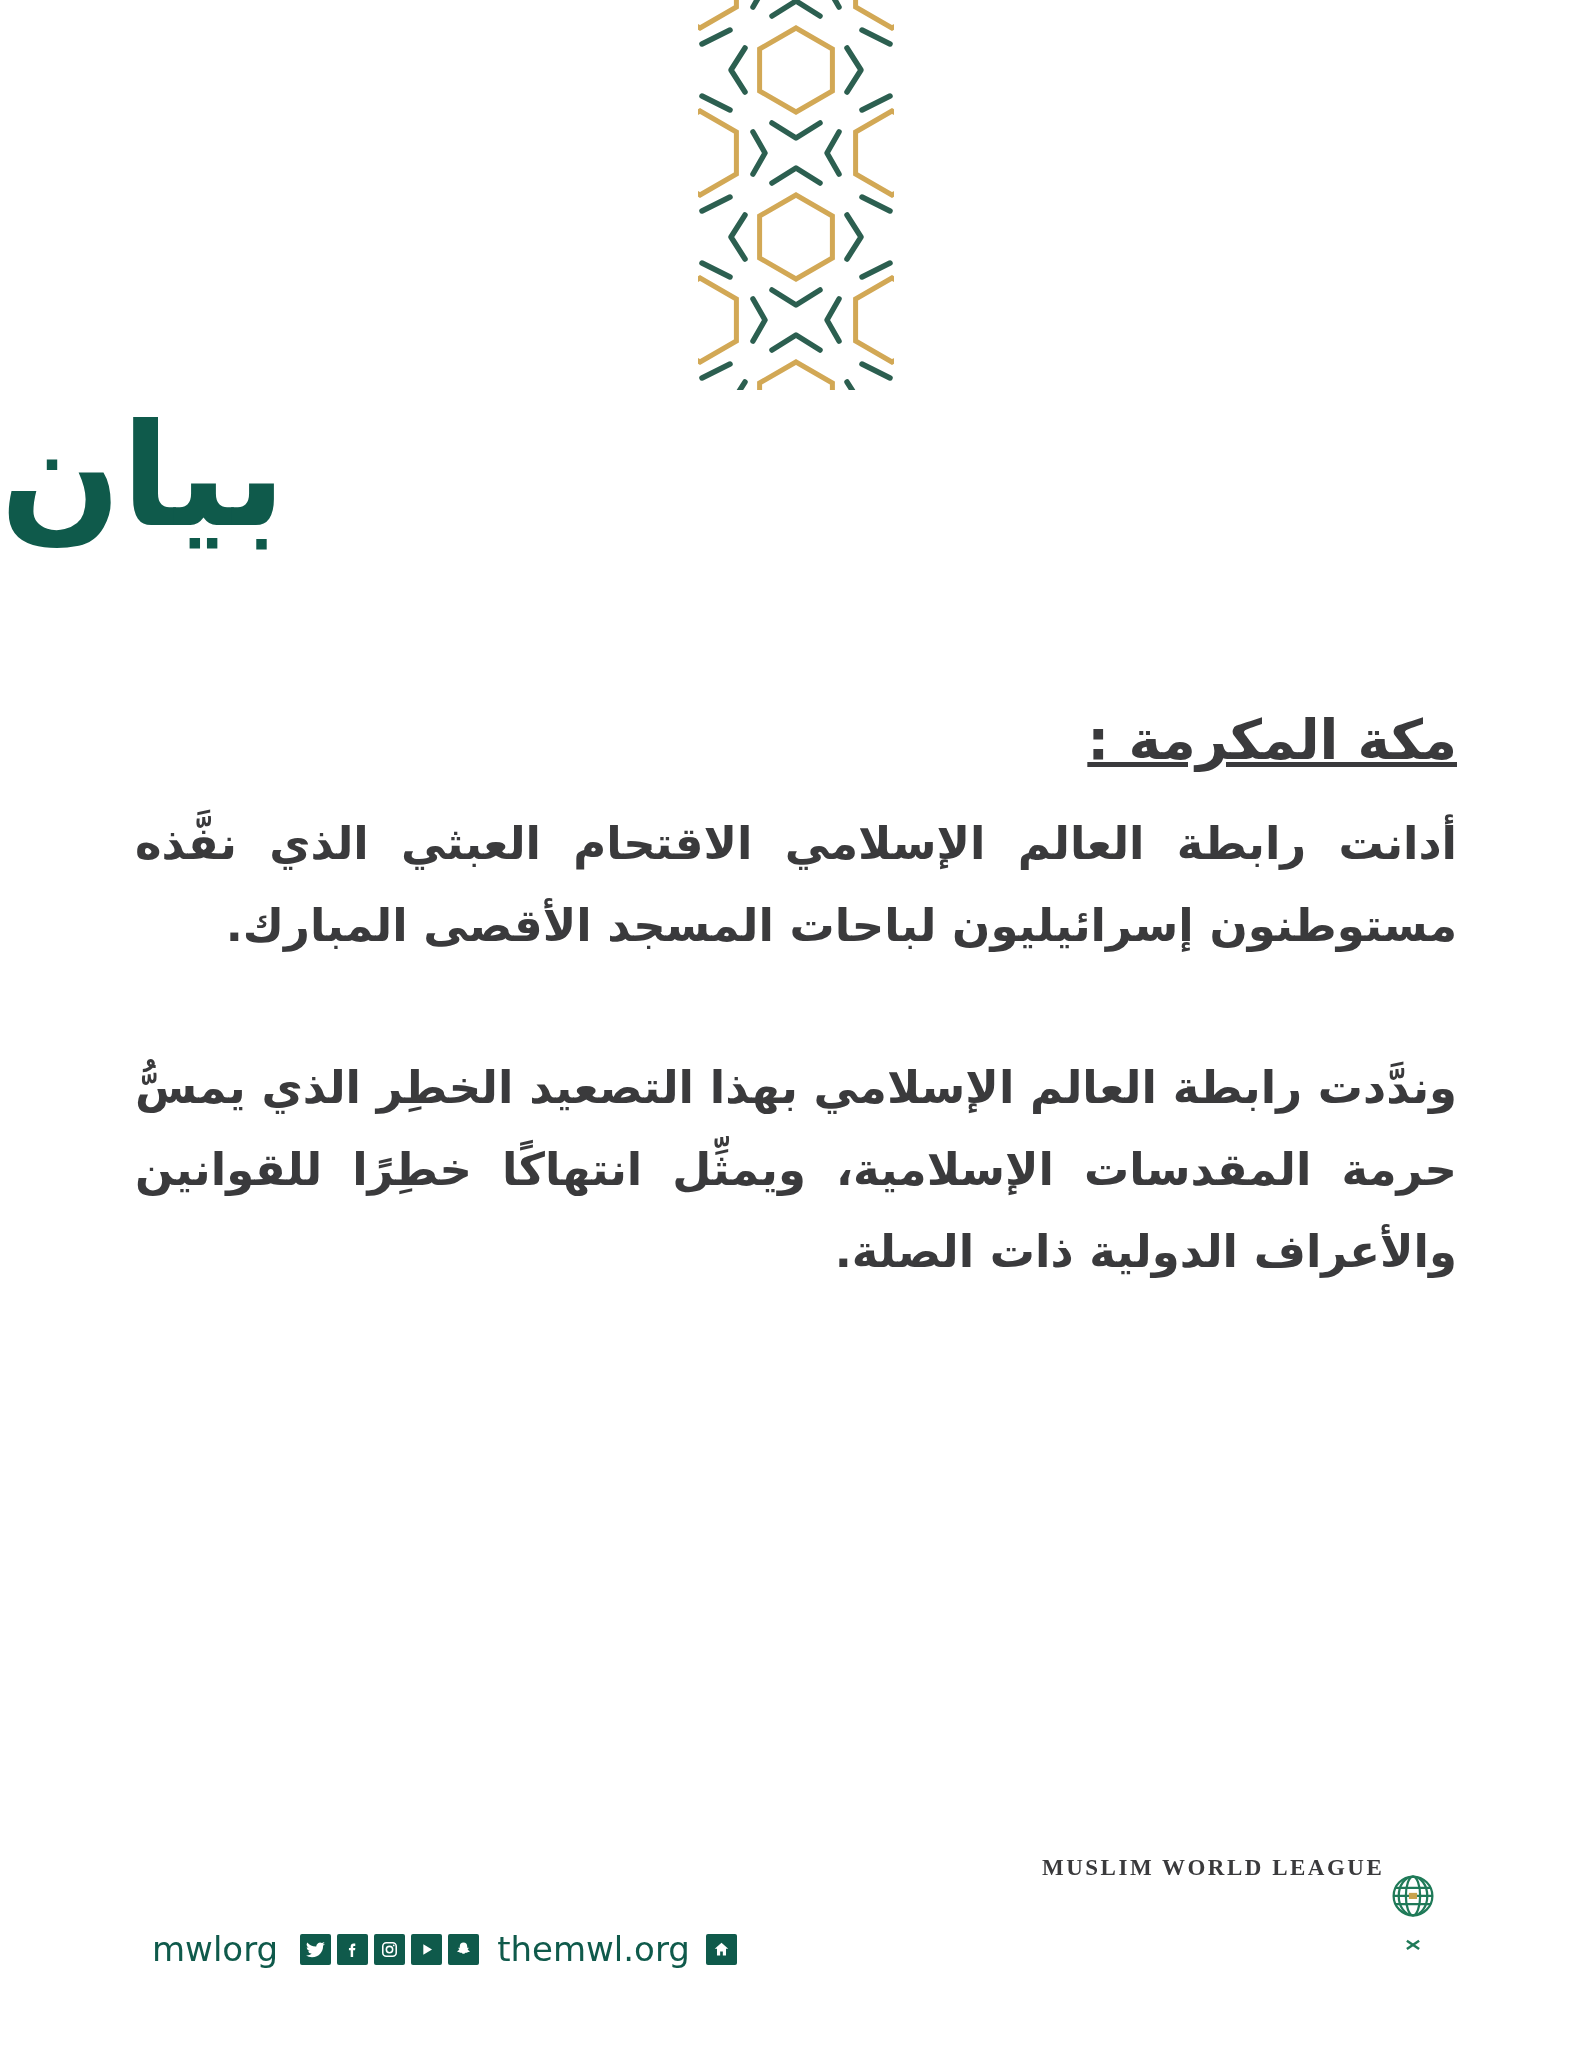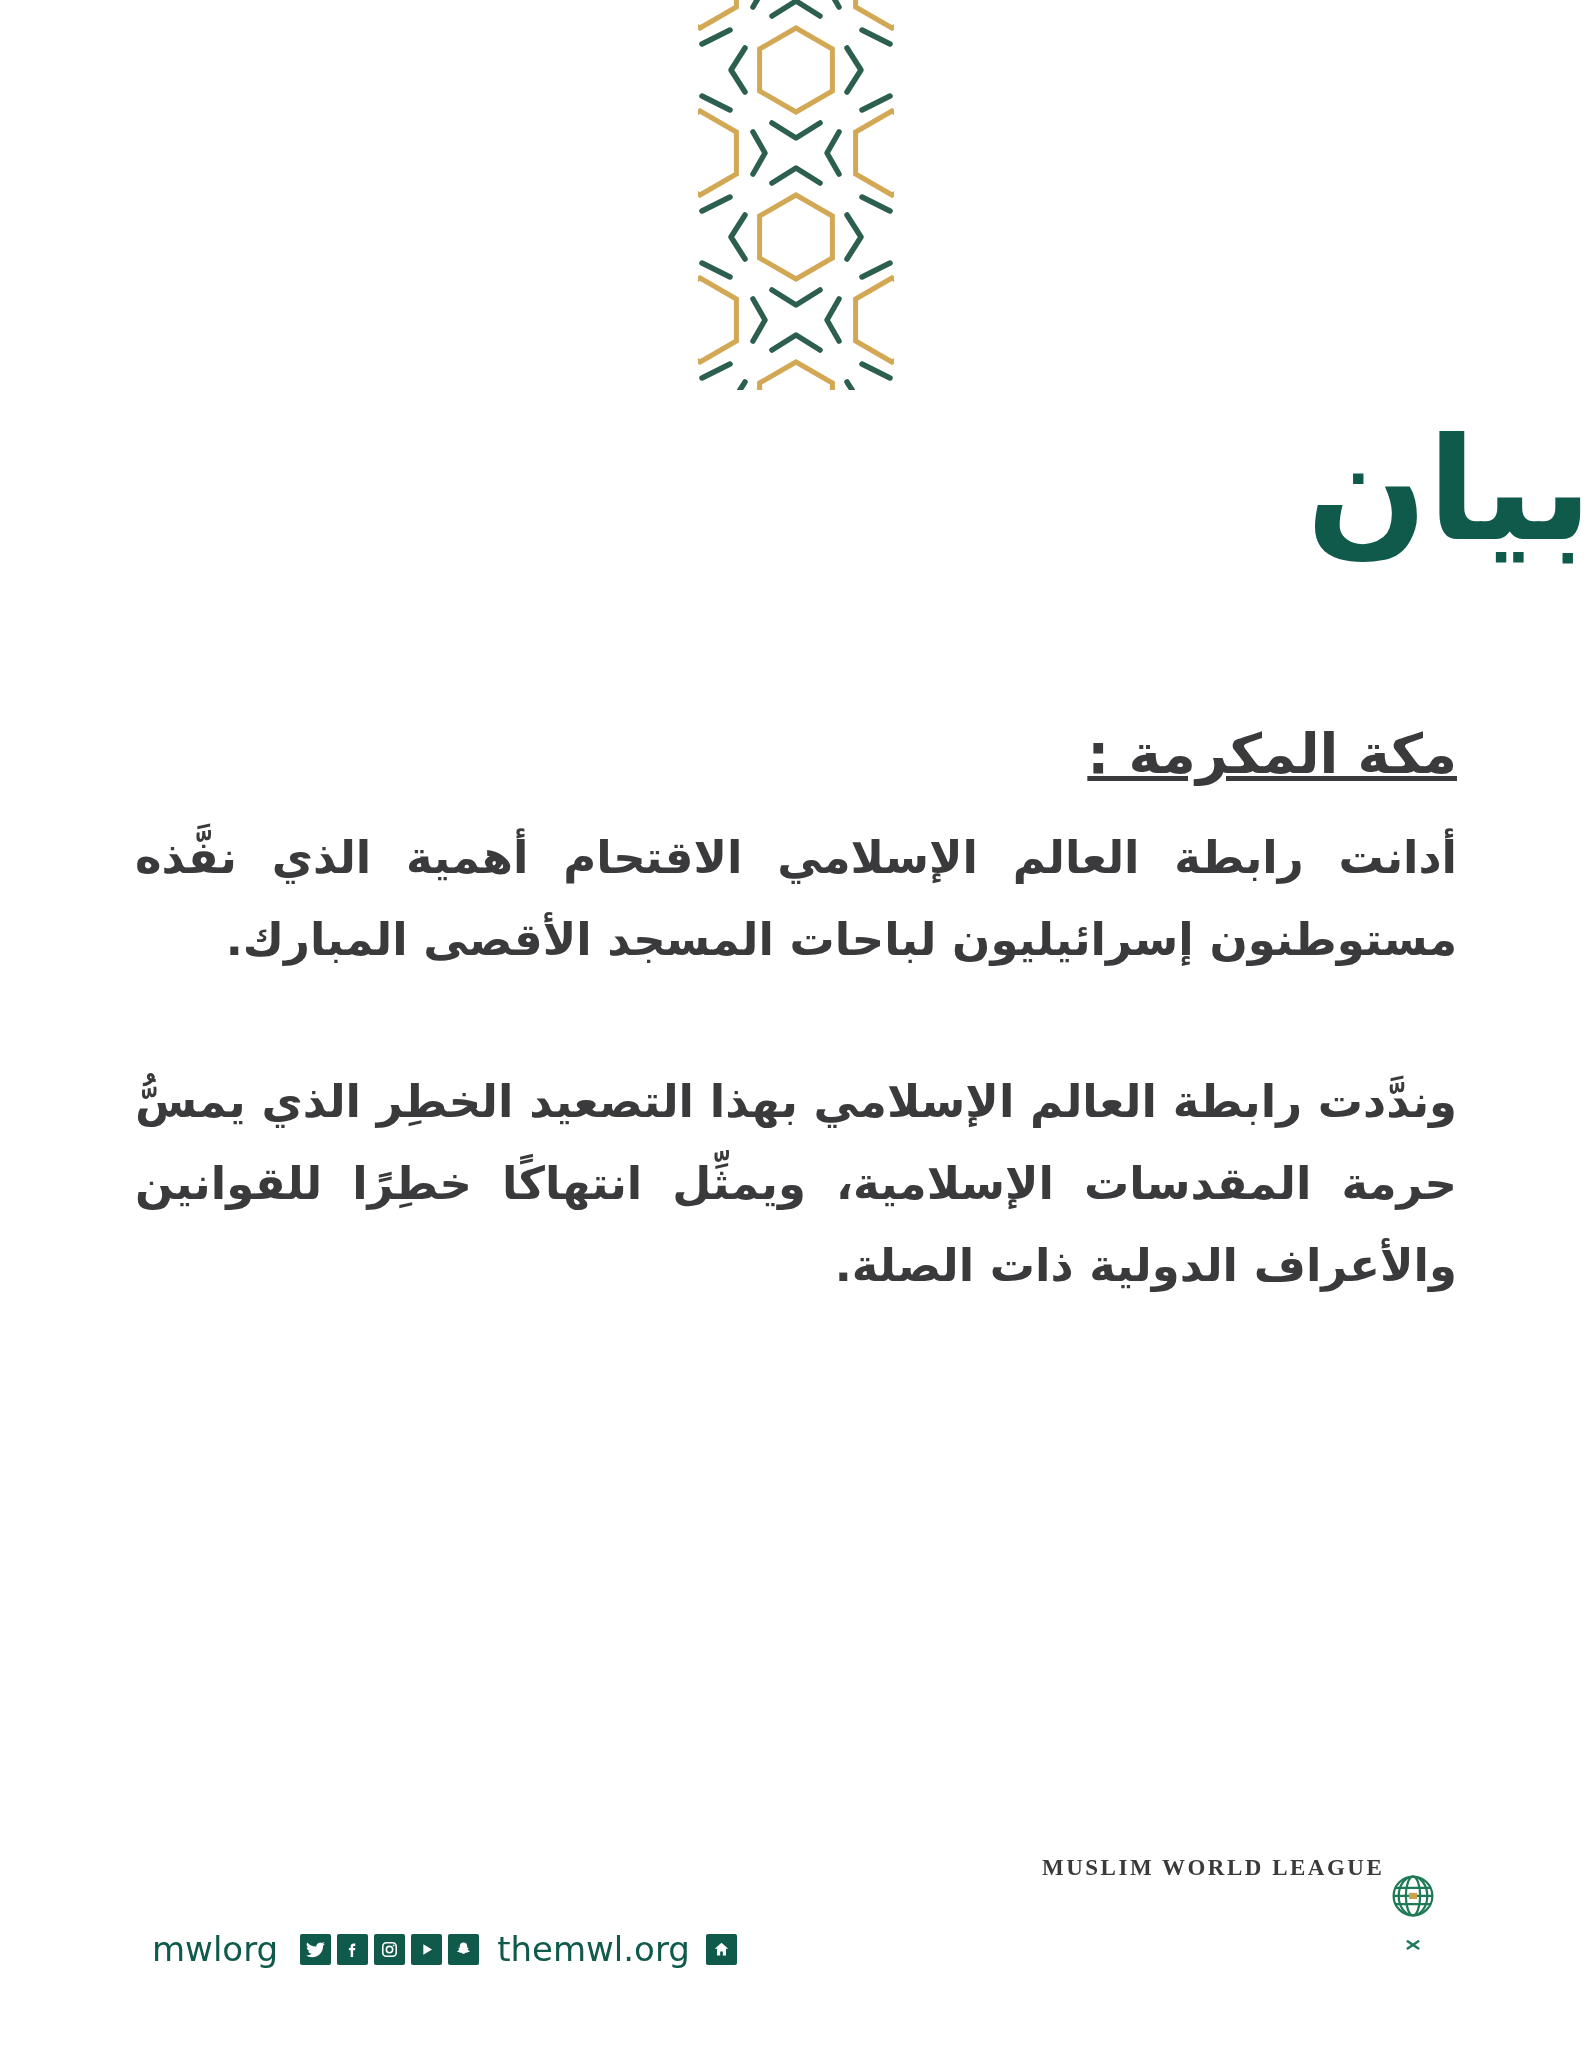--- a/index.html
+++ b/index.html
@@ -12,22 +12,22 @@
     font-family:"DejaVu Sans", sans-serif;
   }
   
   .pattern-band{
     width:196px;height:390px;
     margin:0 auto;
     overflow:hidden;
   }
   
   .statement-title{
-    margin:22px 0 0 0;
-    text-align:right;
+    margin:8px 0 0 0;
+    text-align:left;
     font-size:142px;
     line-height:1.1;
     font-weight:bold;
     color:#0F5A4B;
   }
   
   .content{
     direction:rtl;
     padding:0 135px;
     color:#3A3A3C;
@@ -153,21 +153,21 @@
         <line x1="4" y1="378" x2="32" y2="364"></line>
           <line x1="164" y1="364" x2="192" y2="378"></line>
       </g>
     </svg>
   </div>
 
   <h1 class="statement-title">بيان</h1>
 
   <main class="content">
     <h2 class="location-heading">مكة المكرمة :</h2>
-    <p class="para">أدانت رابطة العالم الإسلامي الاقتحام أهمية الذي نفَّذه مستوطنون إسرائيليون لباحات المسجد الأقصى المبارك.</p>
+    <p class="para">أدانت رابطة العالم الإسلامي الاقتحام العبثي الذي نفَّذه مستوطنون إسرائيليون لباحات المسجد الأقصى المبارك.</p>
     <p class="para">وندَّدت رابطة العالم الإسلامي بهذا التصعيد الخطِر الذي يمسُّ حرمة المقدسات الإسلامية، ويمثِّل انتهاكًا خطِرًا للقوانين والأعراف الدولية ذات الصلة.</p>
   </main>
 
   <div class="footer">
 
     <div class="footer-left">
       <span class="handle-text">mwlorg</span>
 
       <span class="icon-row">
         <span class="icon-sq" aria-label="twitter">

